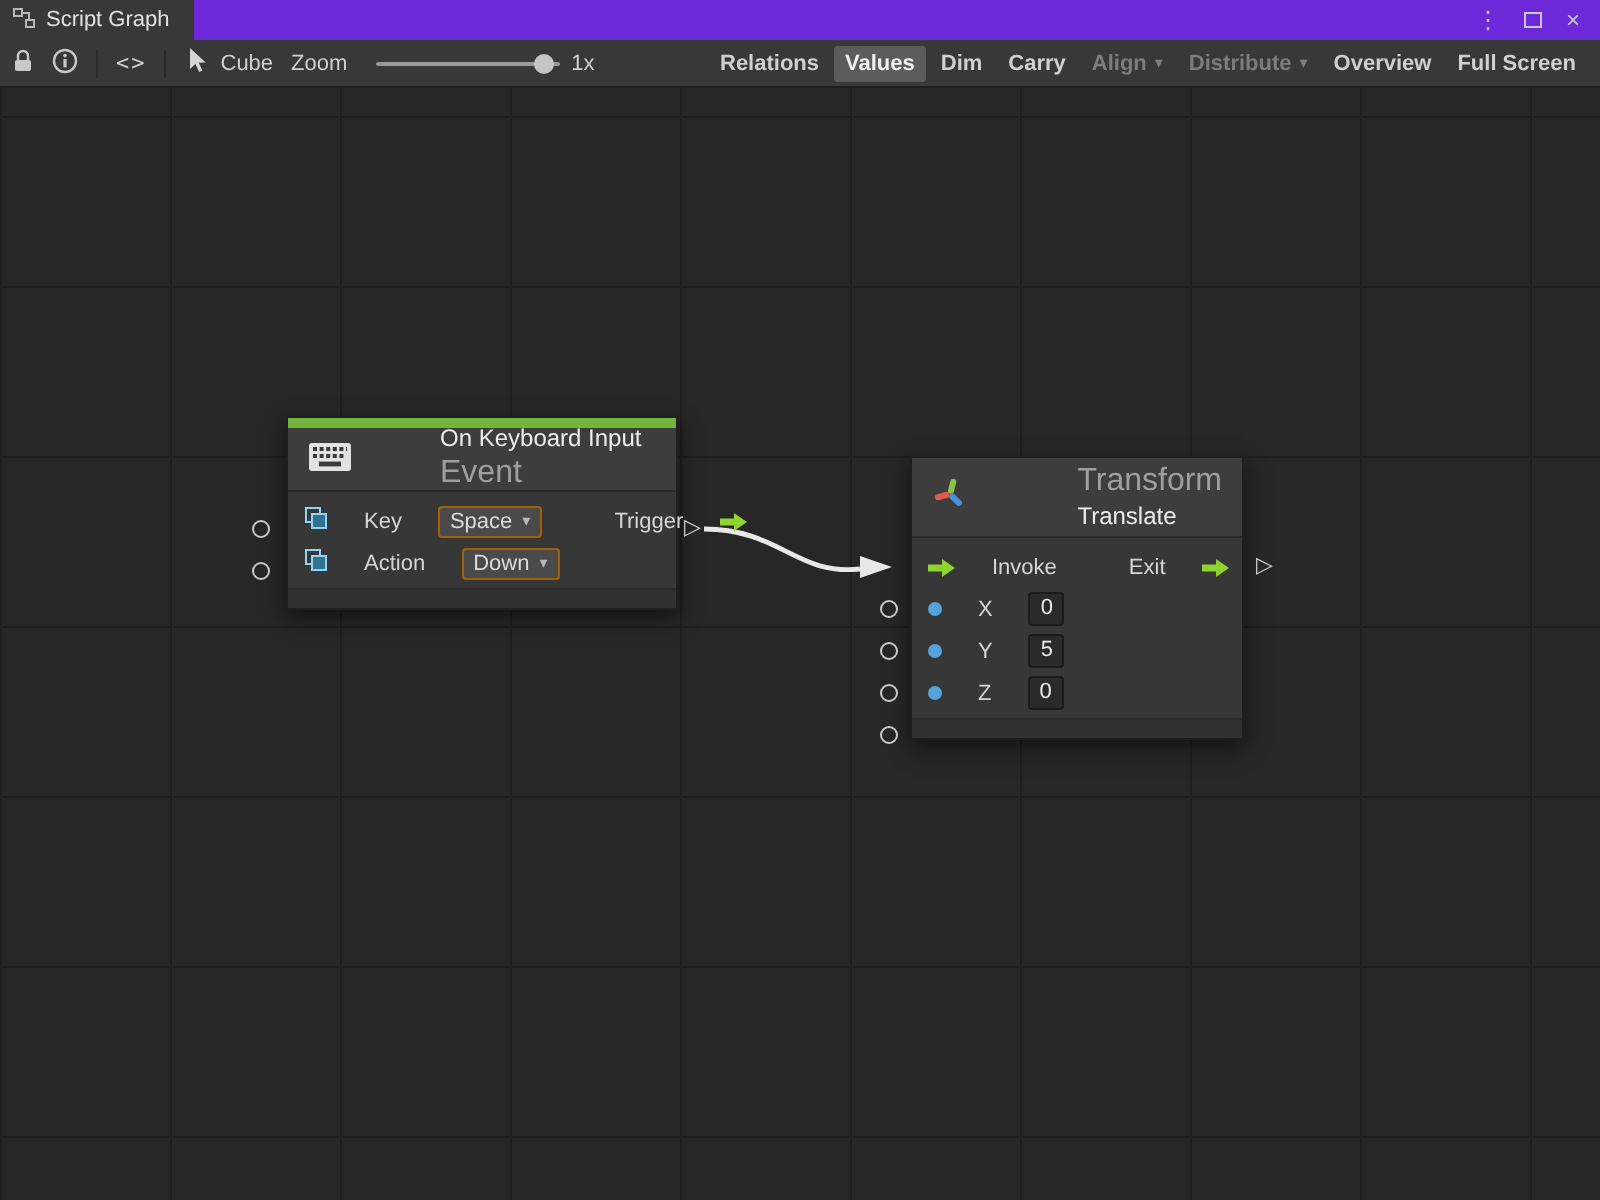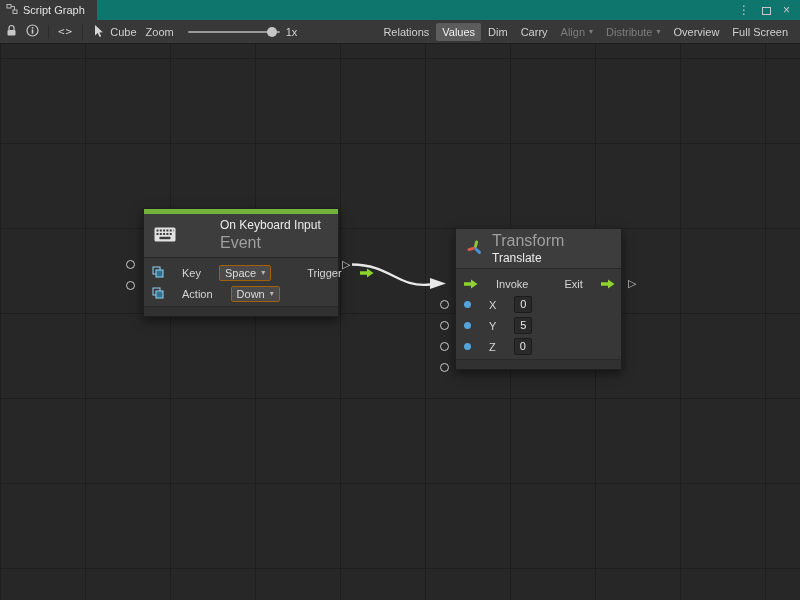--- a/index.html
+++ b/index.html
@@ -5,58 +5,58 @@
   * { box-sizing: border-box; }
   html,body { margin:0; padding:0; }
   body {
     width:800px; height:600px; overflow:hidden;
     background:#272727;
     font-family:"Liberation Sans","DejaVu Sans",sans-serif;
     color:#d8d8d8; user-select:none; position:relative;
   }
 
   
-  .tabbar { height:20px; background:#0f766e; display:flex; align-items:stretch; }
+  .tabbar { height:20px; background:#6d28d9; display:flex; align-items:stretch; }
   .tab { display:flex; align-items:center; gap:5px; padding:0 12px 0 6px; background:#383838; font-size:11px; color:#e2e2e2; }
   .tabbar-controls { margin-left:auto; display:flex; align-items:center; gap:12px; padding-right:10px; color:#c8c8c8; }
   .tb-glyph { font-size:12px; line-height:1; }
   .box-icon { display:inline-block; width:9px; height:8px; border:1px solid #c8c8c8; }
 
   
   .toolbar { height:24px; background:#383838; border-bottom:1px solid #1f1f1f;
              display:flex; align-items:center; padding:0 6px; gap:9px; font-size:11px; color:#d0d0d0; }
   .tool-sep { width:1px; height:14px; background:#2b2b2b; }
   .code-glyph { font-family:"DejaVu Sans Mono",monospace; font-size:11px; color:#cfcfcf; letter-spacing:1px; }
   .target-group, .zoom-group { display:flex; align-items:center; gap:6px; }
   .slider { width:92px; height:2px; background:#9a9a9a; border-radius:1px; position:relative; }
   .slider-handle { position:absolute; right:3px; top:-4px; width:10px; height:10px; border-radius:50%; background:#c6c6c6; }
   .tool-buttons { margin-left:auto; display:flex; align-items:center; gap:1px; }
-  .tool-btn { padding:3px 6px; border-radius:2px; white-space:nowrap; display:flex; align-items:center; gap:4px; }
+  .tool-btn { padding:3px 6px; border-radius:2px; white-space:nowrap; display:flex; align-items:center; gap:4px;font-weight:bold; }
   .tool-btn.active { background:#5c5c5c; color:#f0f0f0; }
   .tool-btn.disabled { color:#7d7d7d; }
   .caret { font-size:8px; color:#b8b8b8; line-height:1; }
   .tool-btn.disabled .caret { color:#7d7d7d; }
 
   
   .canvas { position:absolute; left:0; top:44px; width:800px; height:556px;
     background-color:#272727;
     background-image: linear-gradient(#1e1e1e 1px, transparent 1px),
                       linear-gradient(90deg, #1e1e1e 1px, transparent 1px);
     background-size:85px 85px; background-position:0 14px; overflow:hidden; }
 
   .wire-layer { position:absolute; left:0; top:0; width:800px; height:556px; pointer-events:none; }
 
   
   .node { position:absolute; background:#373737; border:1px solid #1f1f1f;
           box-shadow:0 4px 10px rgba(0,0,0,.5); font-size:11px; }
   .node-strip { height:5px; background:#74b43c; }
   .node-header { display:flex; align-items:center; gap:8px; padding:0 10px;
                  background:#3d3d3d; border-bottom:1px solid #292929; }
-  .kb-header { height:44px;gap:44px; }
-  .tr-header { height:40px; }
+  .kb-header { height:32px;gap:44px; }
+  .tr-header { height:40px;justify-content:space-between; }
   .node-title { font-size:12px; color:#ececec; line-height:1.25; }
   .node-sub { font-size:16px; color:#9f9f9f; line-height:1.25; }
   .node-body { padding:4px 0 2px 0; }
   .node-row { display:flex; align-items:center; gap:18px; height:21px; padding:0 8px; }
   .node-footer { height:10px; background:#313131; border-top:1px solid #2a2a2a; }
   .spacer { flex:1; }
   .row-label { color:#d6d6d6; }
   .dropdown, .chip { display:inline-flex; align-items:center; gap:5px; background:#4a4a4a;
                      border:1px solid #a16207; border-radius:2px; padding:1px 5px; color:#dcdcdc; }
   .picker { font-size:11px; color:#cfcfcf; line-height:1; }

